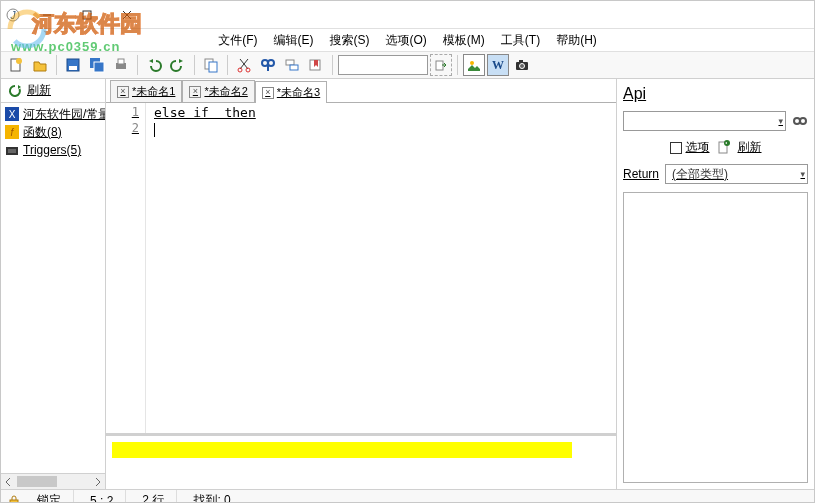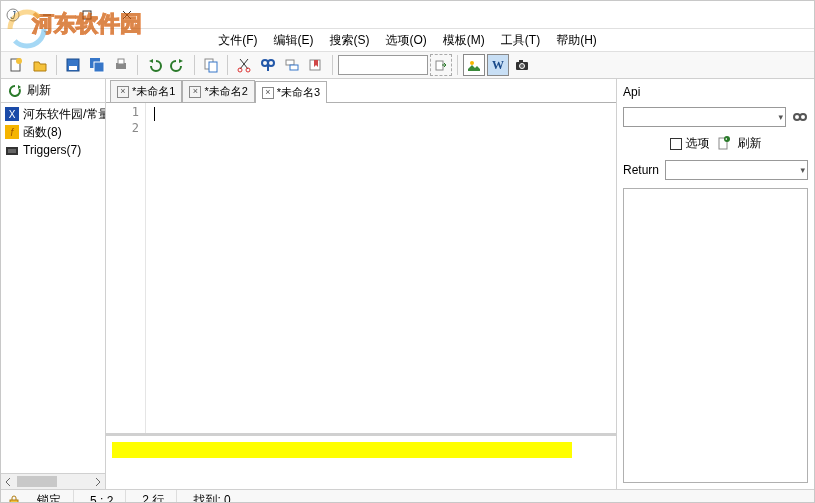--- a/index.html
+++ b/index.html
@@ -9,21 +9,21 @@
 .titlebar .title { flex: 1; font-size: 12px; color: #333; }
 .titlebar .wbtn { width: 40px; height: 26px; display: flex; align-items: center; justify-content: center; cursor: default; }
 .menubar { height: 22px; display: flex; align-items: center; padding: 0 4px; gap: 2px; justify-content: center; }
 .menubar .mitem { padding: 2px 7px; cursor: default; }
 .toolbar { height: 28px; display: flex; align-items: center; padding: 2px 4px; gap: 2px; border-top: 1px solid #e0e0e0; border-bottom: 1px solid #d0d0d0; background: #f8f8f8; }
 .toolbar .sep { width: 1px; height: 20px; background: #ccc; margin: 0 3px; }
 .tbtn { width: 22px; height: 22px; display: flex; align-items: center; justify-content: center; cursor: default; border: 1px solid transparent; }
 .tbtn.box { border: 1px solid #888; background: #fff; }
 .tbtn.dashed { border: 1px dashed #aaa; }
 .tbox { width: 90px; height: 20px; border: 1px solid #999; background: #fff; }
-.workspace { display: flex; height: 410px; }
+.workspace { display: flex; height: 410px; text-decoration: underline; }
 .leftcol { width: 105px; display: flex; flex-direction: column; border-right: 1px solid #d0d0d0; }
 .leftcol .head { height: 24px; display: flex; align-items: center; padding: 4px 6px; border-bottom: 1px solid #d0d0d0; }
 .tree { flex: 1; overflow: hidden; padding: 2px 0; }
 .tree .node { display: flex; align-items: center; height: 18px; padding: 0 4px; gap: 4px; white-space: nowrap; cursor: default; }
 .tree .ticon { width: 14px; height: 14px; flex: none; }
 .leftcol .scroll-h { height: 16px; background: #f0f0f0; border-top: 1px solid #d0d0d0; display: flex; }
 .leftcol .scroll-h .thumb { width: 40px; background: #c8c8c8; margin: 2px; }
 .center { flex: 1; display: flex; flex-direction: column; }
 .tabs { height: 24px; display: flex; align-items: flex-end; padding: 2px 4px 0; border-bottom: 1px solid #b0b0b0; gap: 0; }
 .tab { display: flex; align-items: center; gap: 3px; padding: 3px 6px; border: 1px solid #b0b0b0; border-bottom: none; background: #f4f4f4; font-size: 11px; cursor: default; }
@@ -32,40 +32,41 @@
 .editor { flex: 1; display: flex; background: #fff; border-bottom: 1px solid #d0d0d0; overflow: hidden; }
 .gutter { width: 40px; border-right: 1px solid #e5e5e5; text-align: right; padding: 2px 6px 0 0; color: #888; font-family: Consolas, monospace; font-size: 12px; }
 .gutter div { height: 16px; }
 .codearea { flex: 1; padding: 2px 0 0 8px; font-family: Consolas, monospace; font-size: 13px; color: #000; position: relative; }
 .codearea .line { height: 16px; white-space: pre; }
 .codearea .kw { color: #000; }
 .caret { display: inline-block; width: 1px; height: 14px; background: #000; vertical-align: middle; }
 .msgpanel { height: 55px; border-top: 2px solid #d0d0d0; padding: 6px; background: #fff; display: flex; align-items: flex-start; }
 .msgbar { width: 460px; height: 16px; background: #ffff00; }
 .rightcol { width: 198px; border-left: 1px solid #d0d0d0; padding: 6px; display: flex; flex-direction: column; gap: 8px; }
-.rightcol .sect { font-size: 12px; }
+.rightcol .sect { font-size: 16px; }
 .row { display: flex; align-items: center; gap: 6px; }
 .combo { flex: 1; height: 20px; border: 1px solid #999; background: #fff; display: flex; align-items: center; justify-content: flex-end; padding: 0 2px; }
 .combo .arrow { font-size: 9px; color: #555; }
 .binoc { width: 16px; height: 16px; }
 .chk { display: flex; align-items: center; gap: 4px; }
 .chk .box { width: 12px; height: 12px; border: 1px solid #333; }
 .resultbox { flex: 1; border: 1px solid #b0b0b0; background: #fff; }
 .statusbar { height: 22px; border-top: 1px solid #d0d0d0; display: flex; align-items: center; padding: 0 6px; gap: 4px; font-size: 12px; background: #f8f8f8; }
 .statusbar .cell { padding: 0 12px; border-right: 1px solid #ddd; height: 100%; display: flex; align-items: center; }
 .watermark { position: absolute; top: 8px; left: 10px; pointer-events: none; opacity: 0.7; font-weight: bold; }
 .watermark .cn { font-size: 22px; background: linear-gradient(#ff7a00,#ff4400); -webkit-background-clip: text; color: transparent; margin-left: 21px; -webkit-text-stroke: 1px #cc5500; }
 .watermark .url { font-size: 13px; color: #1fb53a; letter-spacing: 1px; }
 svg { display: block; }
 </style>
 </head>
 <body>
 
 <div class="watermark">
   <div class="cn">河东软件园</div>
+  <div class="url">www.pc0359.cn</div>
   <svg width="44" height="44" style="position:absolute;top:-2px;left:-6px;opacity:.6">
       <circle cx="22" cy="22" r="17" fill="none" stroke="#2aa3e8" stroke-width="5" stroke-dasharray="40 70"></circle>
       <circle cx="22" cy="22" r="17" fill="none" stroke="#f7a400" stroke-width="5" stroke-dasharray="40 70" transform="rotate(180 22 22)"></circle>
     </svg>
 </div>
 
 <div class="titlebar">
   <span class="app-icon">
     <svg width="16" height="16">
         <circle cx="8" cy="8" r="6" fill="#fff" stroke="#888"></circle>
@@ -236,21 +237,21 @@
           </span>
         <span>函数(8)</span>
       </div>
       <div class="node">
         <span class="ticon">
             <svg width="14" height="14">
               <rect x="1" y="4" width="12" height="8" fill="#333"></rect>
               <rect x="3" y="6" width="8" height="4" fill="#666"></rect>
             </svg>
           </span>
-        <span>Triggers(7)</span>
+        <span>Triggers(5)</span>
       </div>
     </div>
     <div class="scroll-h">
       <svg width="14" height="14">
           <path d="M9 4l-4 4 4 4" fill="none" stroke="#666"></path>
         </svg>
       <div class="thumb"></div>
       <div style="flex:1"></div>
       <svg width="14" height="14">
           <path d="M5 4l4 4-4 4" fill="none" stroke="#666"></path>
@@ -272,20 +273,21 @@
           <span class="xclose">×</span>
           <span>*未命名3</span>
         </div>
     </div>
     <div class="editor">
       <div class="gutter">
         <div>1</div>
         <div>2</div>
       </div>
       <div class="codearea">
+        <div class="line"><span class="kw">else if  then</span></div>
         <div class="line"><span class="caret"></span></div>
       </div>
     </div>
     <div class="msgpanel">
       <div class="msgbar"></div>
     </div>
   </div>
 
   <div class="rightcol">
     <div class="sect">Api</div>
@@ -310,20 +312,21 @@
             <rect x="3" y="2" width="8" height="11" fill="#fff" stroke="#888"></rect>
             <circle cx="11" cy="3" r="3" fill="#2a7a2a"></circle>
             <path d="M9 3l2-1v2z" fill="#fff"></path>
           </svg>
         <span>刷新</span>
       </div>
     </div>
     <div class="row">
       <span>Return</span>
       <div class="combo">
+          <span style="flex:1;padding-left:4px;color:#333">(全部类型)</span>
           <span class="arrow">▾</span>
         </div>
     </div>
     <div class="resultbox"></div>
   </div>
 </div>
 
 <div class="statusbar">
   <span>
       <svg width="14" height="14">

